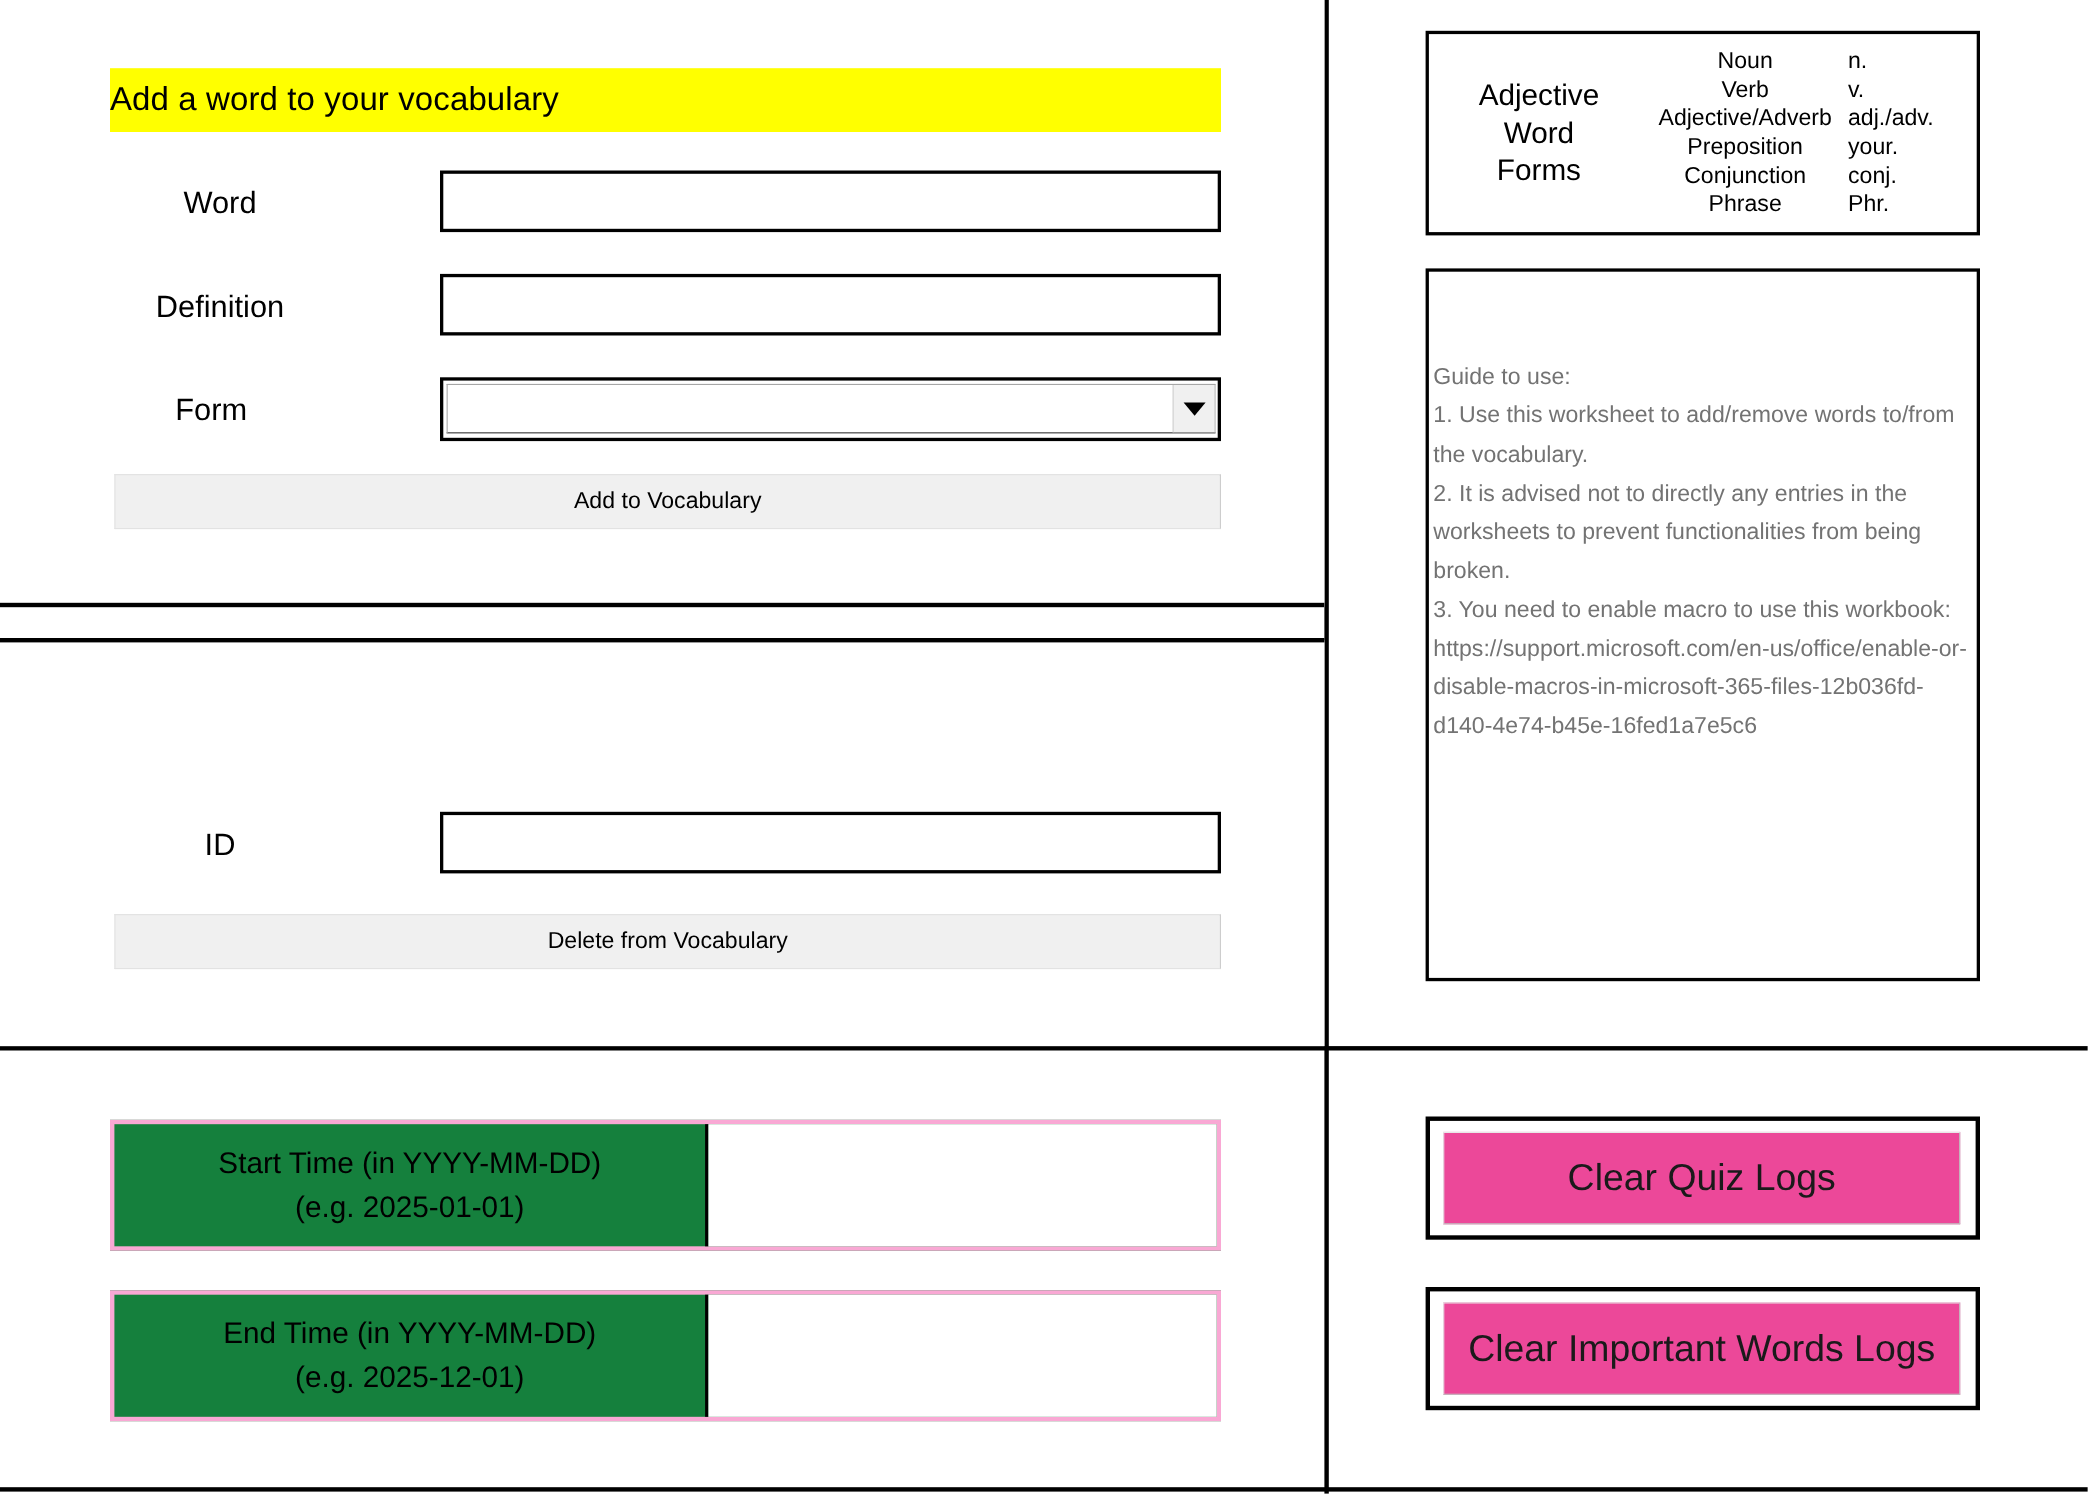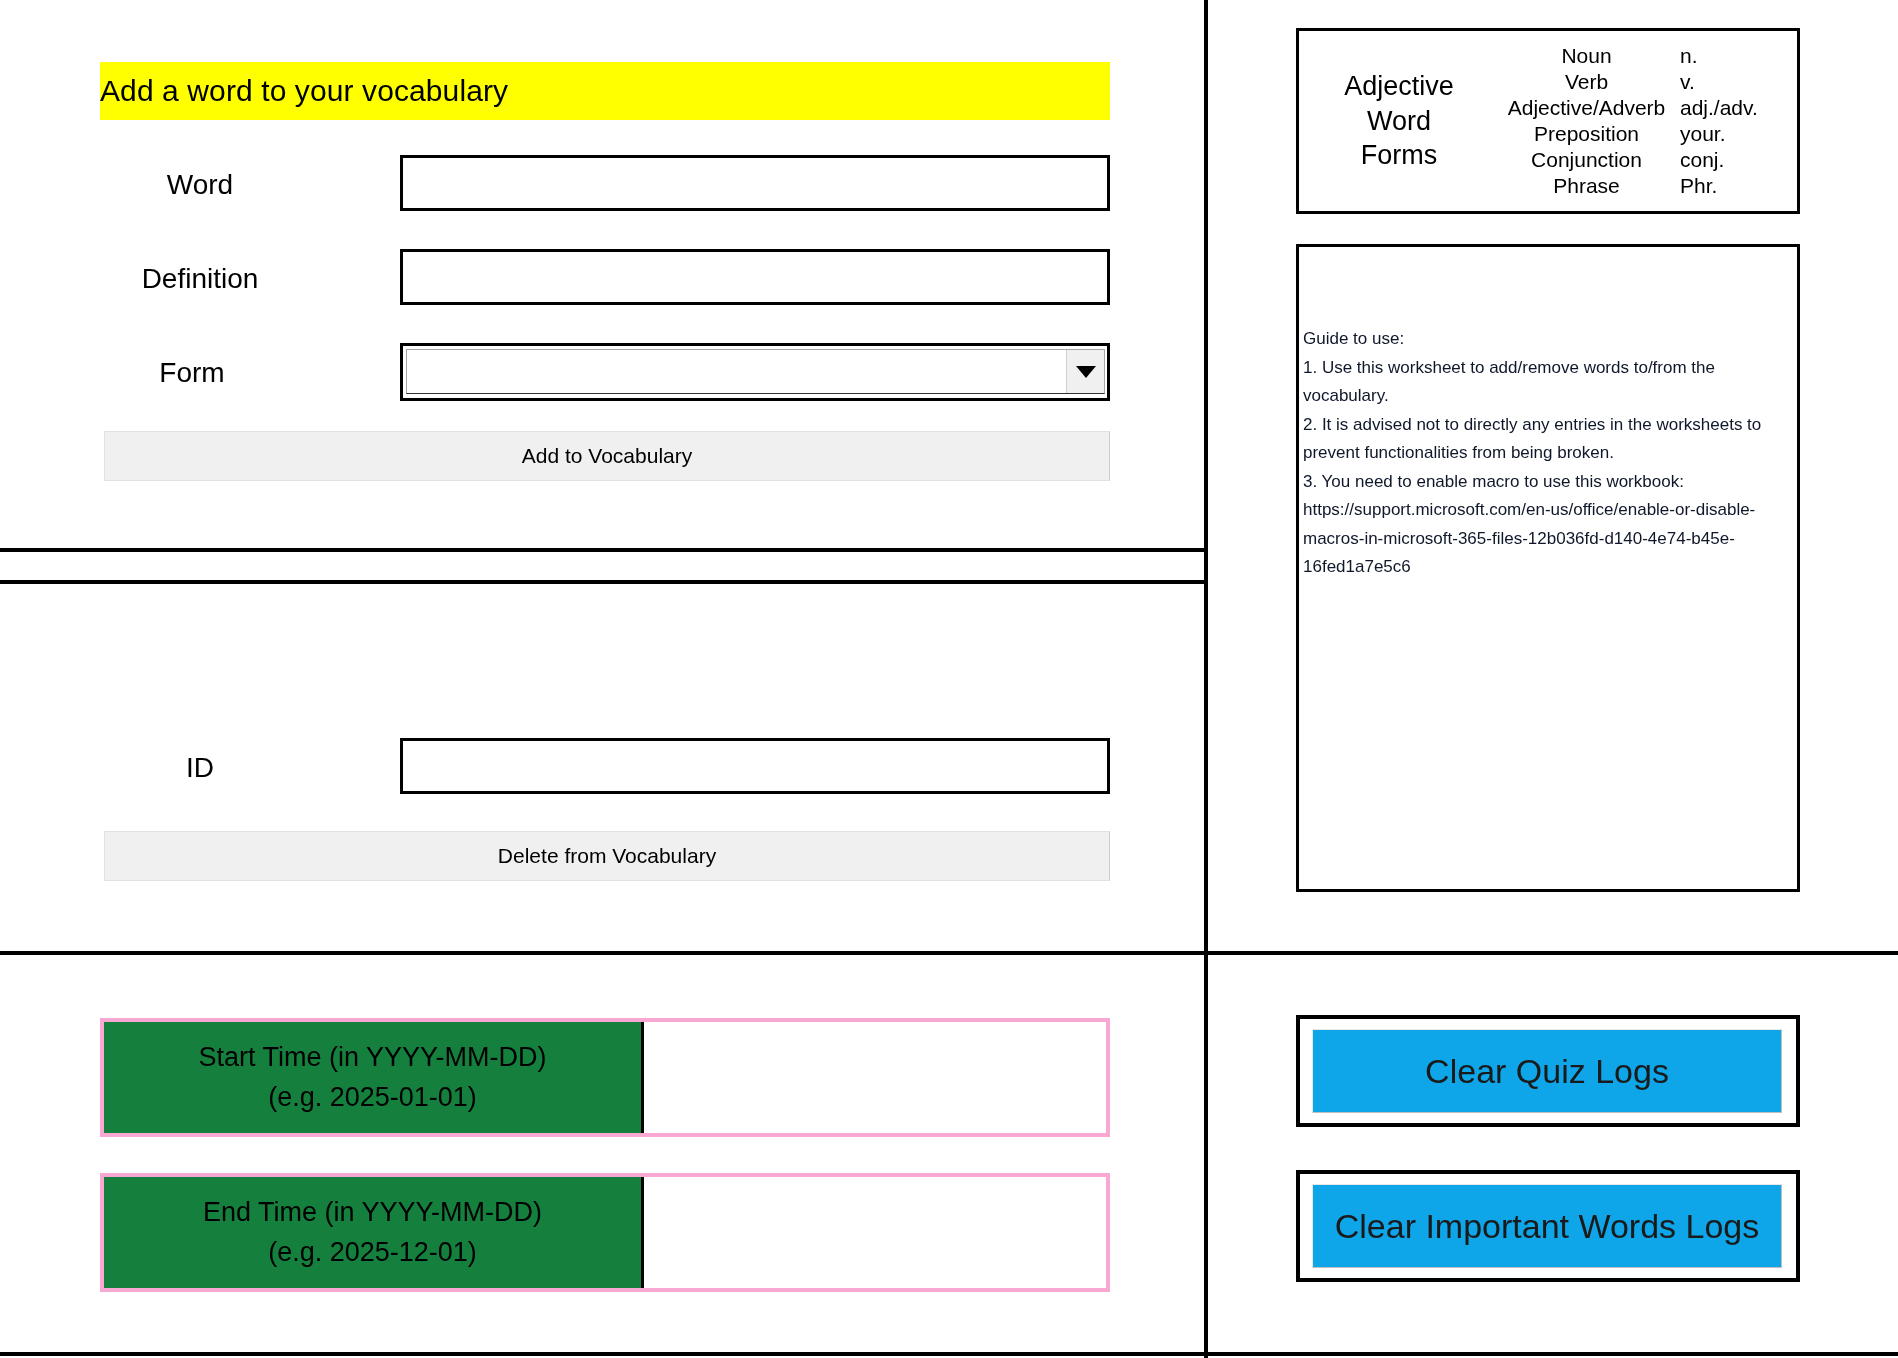--- a/index.html
+++ b/index.html
@@ -167,23 +167,23 @@
     position: absolute;
     border: 3px solid #000000;
     background: #ffffff;
     overflow: hidden;
   }
   .guide-text {
     position: absolute;
     left: 4px;
     right: 2px;
     top: 78px;
-    font-size: 17px;
+    font-size: 21px;
     line-height: 1.68;
-    color: #0f172a;
+    color: #737373;
     white-space: pre-wrap;
     word-break: break-word;
   }
 
   
   .date-row {
     position: absolute;
     display: flex;
     border: 4px solid #f9a8d4;
     background: #15803d;
@@ -208,21 +208,21 @@
   
   .log-button-frame {
     position: absolute;
     border: 4px solid #000000;
     background: #ffffff;
     padding: 10px 14px 10px 12px;
   }
   .log-button {
     width: 100%;
     height: 100%;
-    background: #0ea5e9;
+    background: #ec4899;
     border: 1px solid #e8e8e8;
     border-right-color: #bfbfbf;
     border-bottom-color: #bfbfbf;
     display: flex;
     align-items: center;
     justify-content: center;
     font-size: 34px;
     color: #1a1a1a;
     cursor: pointer;
   }

